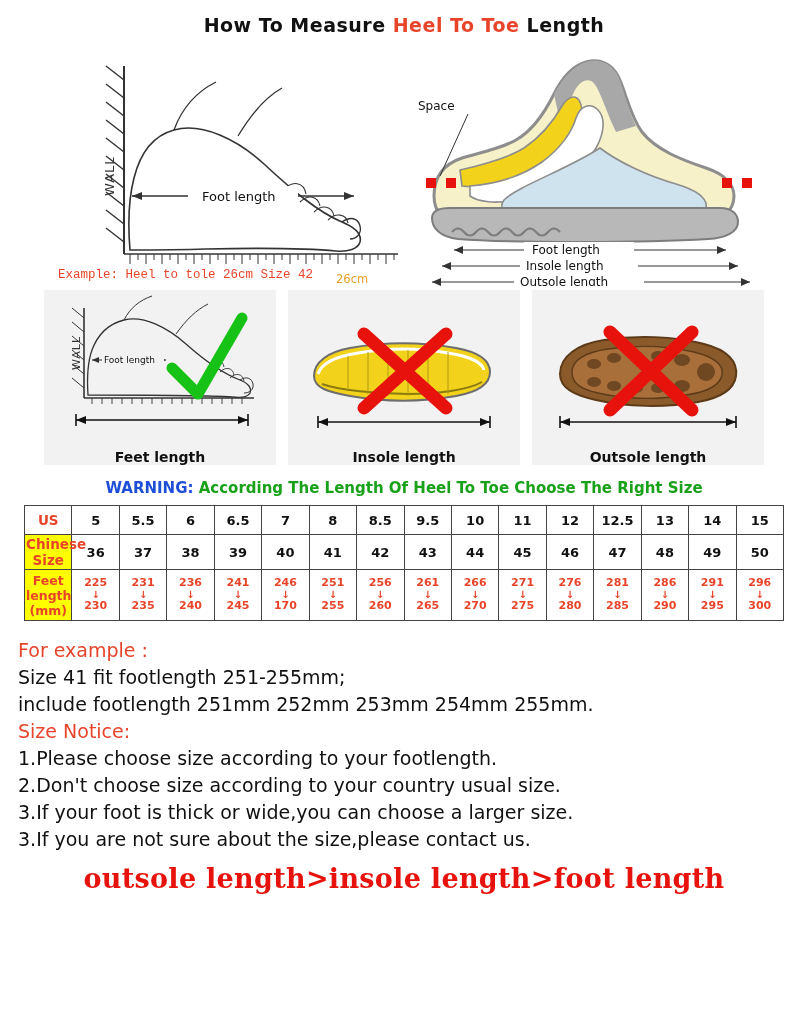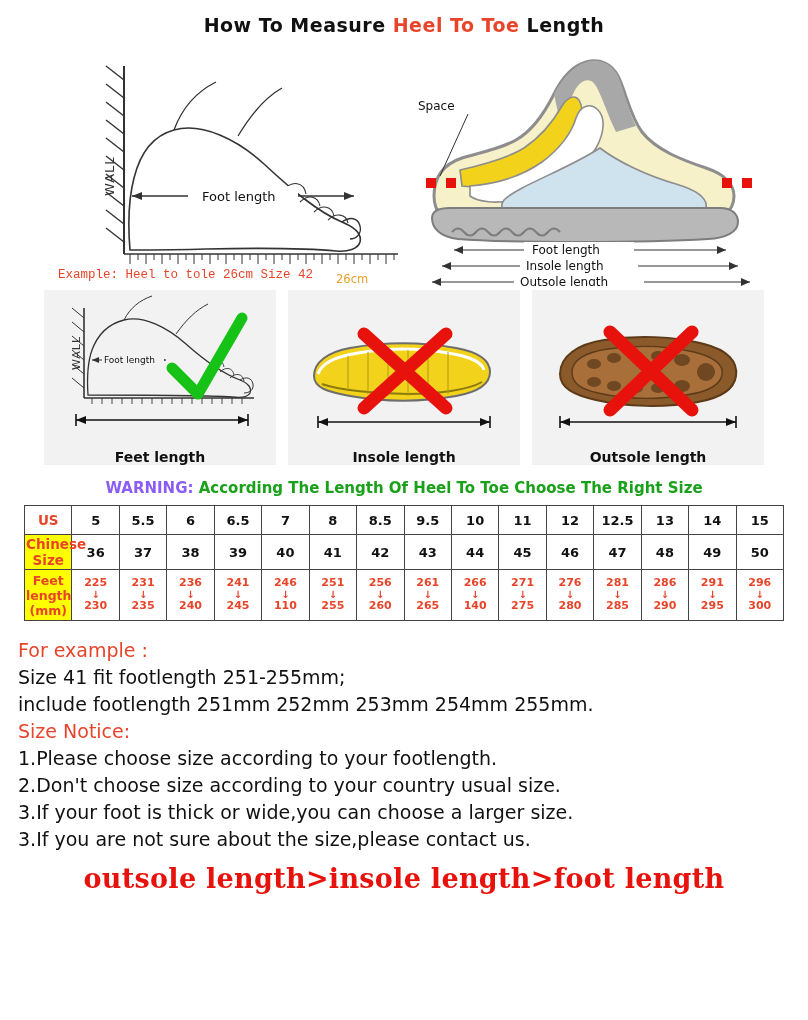--- a/index.html
+++ b/index.html
@@ -72,21 +72,21 @@
     font-weight:bold;
   }
   
   .warning{
     text-align:center;
     font-size:15px;
     margin:14px 0 8px 0;
     color:#1aa11a;
     font-weight:bold;
   }
-  .warning .w{color:#8b5cf6;}
+  .warning .w{color:#1d4ed8;}
   
   table.size{
     border-collapse:collapse;
     margin:0 auto;
     width:760px;
     table-layout:fixed;
   }
   table.size td{
     border:1px solid #444;
     text-align:center;
@@ -448,25 +448,25 @@
     <td>48</td>
     <td>49</td>
     <td>50</td>
   </tr>
   <tr class="row-feet">
     <td class="hdr feetlbl">Feet length (mm)</td>
     <td class="feet"><span>225</span><span class="arrow">↓</span><span>230</span></td>
     <td class="feet"><span>231</span><span class="arrow">↓</span><span>235</span></td>
     <td class="feet"><span>236</span><span class="arrow">↓</span><span>240</span></td>
     <td class="feet"><span>241</span><span class="arrow">↓</span><span>245</span></td>
-    <td class="feet"><span>246</span><span class="arrow">↓</span><span>110</span></td>
+    <td class="feet"><span>246</span><span class="arrow">↓</span><span>170</span></td>
     <td class="feet"><span>251</span><span class="arrow">↓</span><span>255</span></td>
     <td class="feet"><span>256</span><span class="arrow">↓</span><span>260</span></td>
     <td class="feet"><span>261</span><span class="arrow">↓</span><span>265</span></td>
-    <td class="feet"><span>266</span><span class="arrow">↓</span><span>140</span></td>
+    <td class="feet"><span>266</span><span class="arrow">↓</span><span>270</span></td>
     <td class="feet"><span>271</span><span class="arrow">↓</span><span>275</span></td>
     <td class="feet"><span>276</span><span class="arrow">↓</span><span>280</span></td>
     <td class="feet"><span>281</span><span class="arrow">↓</span><span>285</span></td>
     <td class="feet"><span>286</span><span class="arrow">↓</span><span>290</span></td>
     <td class="feet"><span>291</span><span class="arrow">↓</span><span>295</span></td>
     <td class="feet"><span>296</span><span class="arrow">↓</span><span>300</span></td>
   </tr>
 </tbody>
   </table>
 

